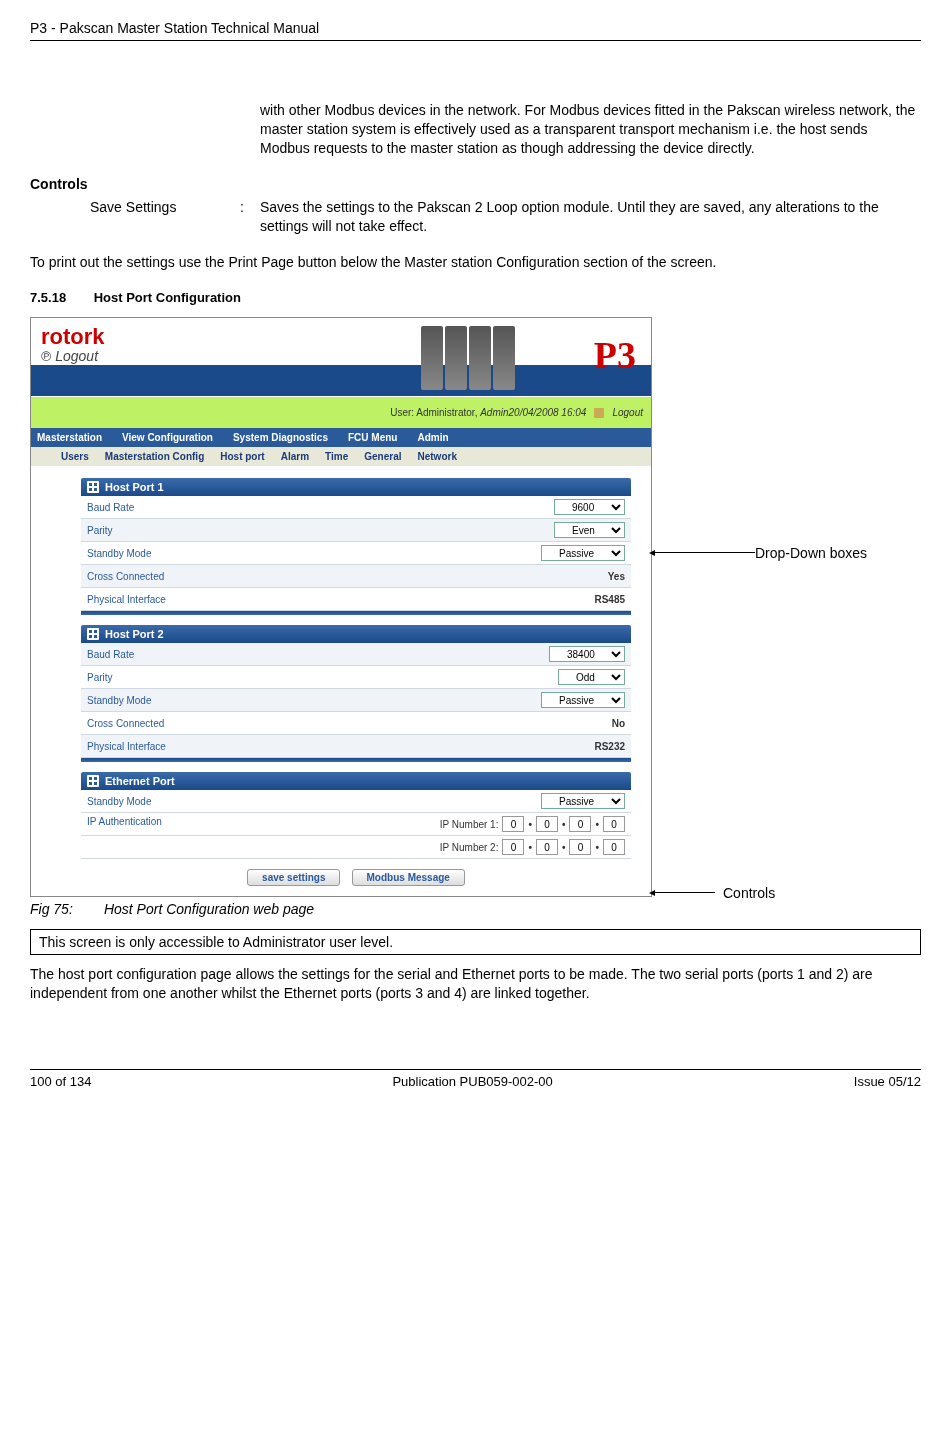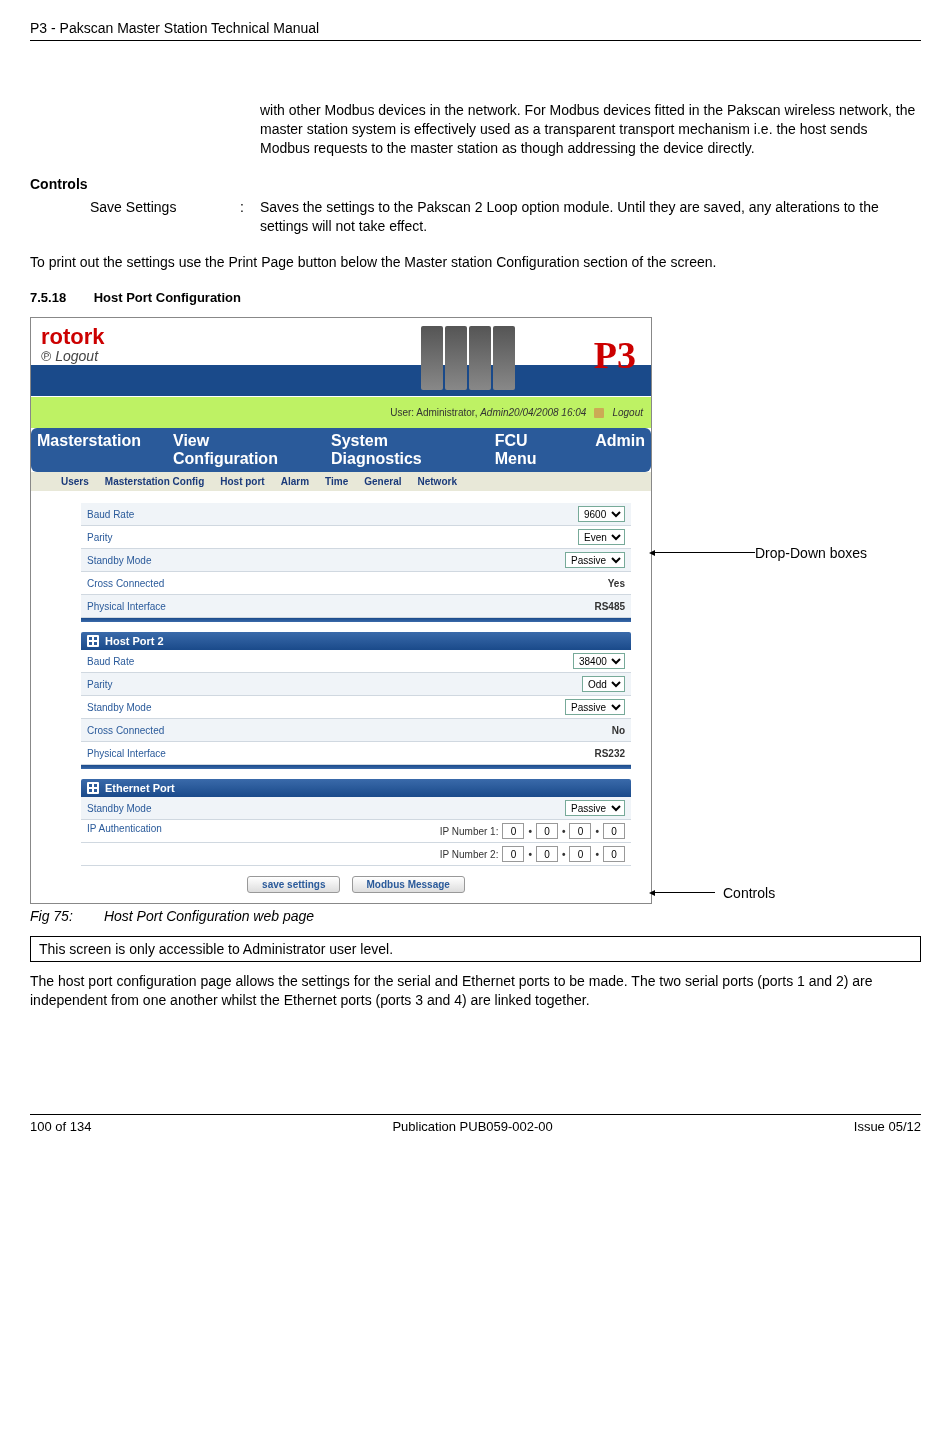--- a/index.html
+++ b/index.html
@@ -121,26 +121,25 @@
     }
     .ss-userbar-r {
       display: flex;
       gap: 8px;
       align-items: center;
       font-style: italic;
     }
     .ss-menu1 {
       background: #2a5a9a;
       color: #fff;
-      font-size: 16px;
+      font-size: 10px;
       font-weight: bold;
       padding: 4px 6px;
       display: flex;
-      gap: 32px;
-      border-radius: 6px;
+      gap: 20px;
     }
     .ss-menu2 {
       background: #e8e8d8;
       color: #1a3a7a;
       font-size: 10px;
       font-weight: bold;
       padding: 4px 6px 4px 30px;
       display: flex;
       gap: 16px;
     }
@@ -183,21 +182,21 @@
       border-bottom: 1px solid #d0d8e0;
       color: #2a5a9a;
       font-size: 10px;
       min-height: 16px;
     }
     .ss-field-row:nth-child(odd) {
       background: #f0f4f8;
     }
     .ss-select {
       font-size: 10px;
-      padding: 0 1px;
+      padding: 0 13px;
       border: 1px solid #7a9;
       background: #fff;
       color: #000;
       height: 16px;
     }
     .ss-static-val {
       font-weight: bold;
       color: #333;
     }
     .ss-spacer {
@@ -269,21 +268,21 @@
       font-style: italic;
       margin-bottom: 12px;
     }
     .note-box {
       border: 1px solid #000;
       padding: 4px 8px;
       margin-bottom: 10px;
     }
     .footer {
       position: relative;
-      margin-top: 104px;
+      margin-top: 66px;
     }
     .footer hr {
       margin-bottom: 4px;
     }
     .footer-row {
       display: flex;
       justify-content: space-between;
       font-size: 13px;
     }
     .lock-icon {
@@ -357,20 +356,24 @@
       <span>Masterstation Config</span>
       <span>Host port</span>
       <span>Alarm</span>
       <span>Time</span>
       <span>General</span>
       <span>Network</span>
     </div>
 
     <div class="ss-content">
 
+      <div class="ss-panel-header">
+        <span class="ss-panel-icon"></span>
+        <span>Host Port 1</span>
+      </div>
       <div class="ss-field-row">
         <span>Baud Rate</span>
         <select class="ss-select"><option>9600</option></select>
       </div>
       <div class="ss-field-row">
         <span>Parity</span>
         <select class="ss-select"><option>Even</option></select>
       </div>
       <div class="ss-field-row">
         <span>Standby Mode</span>

